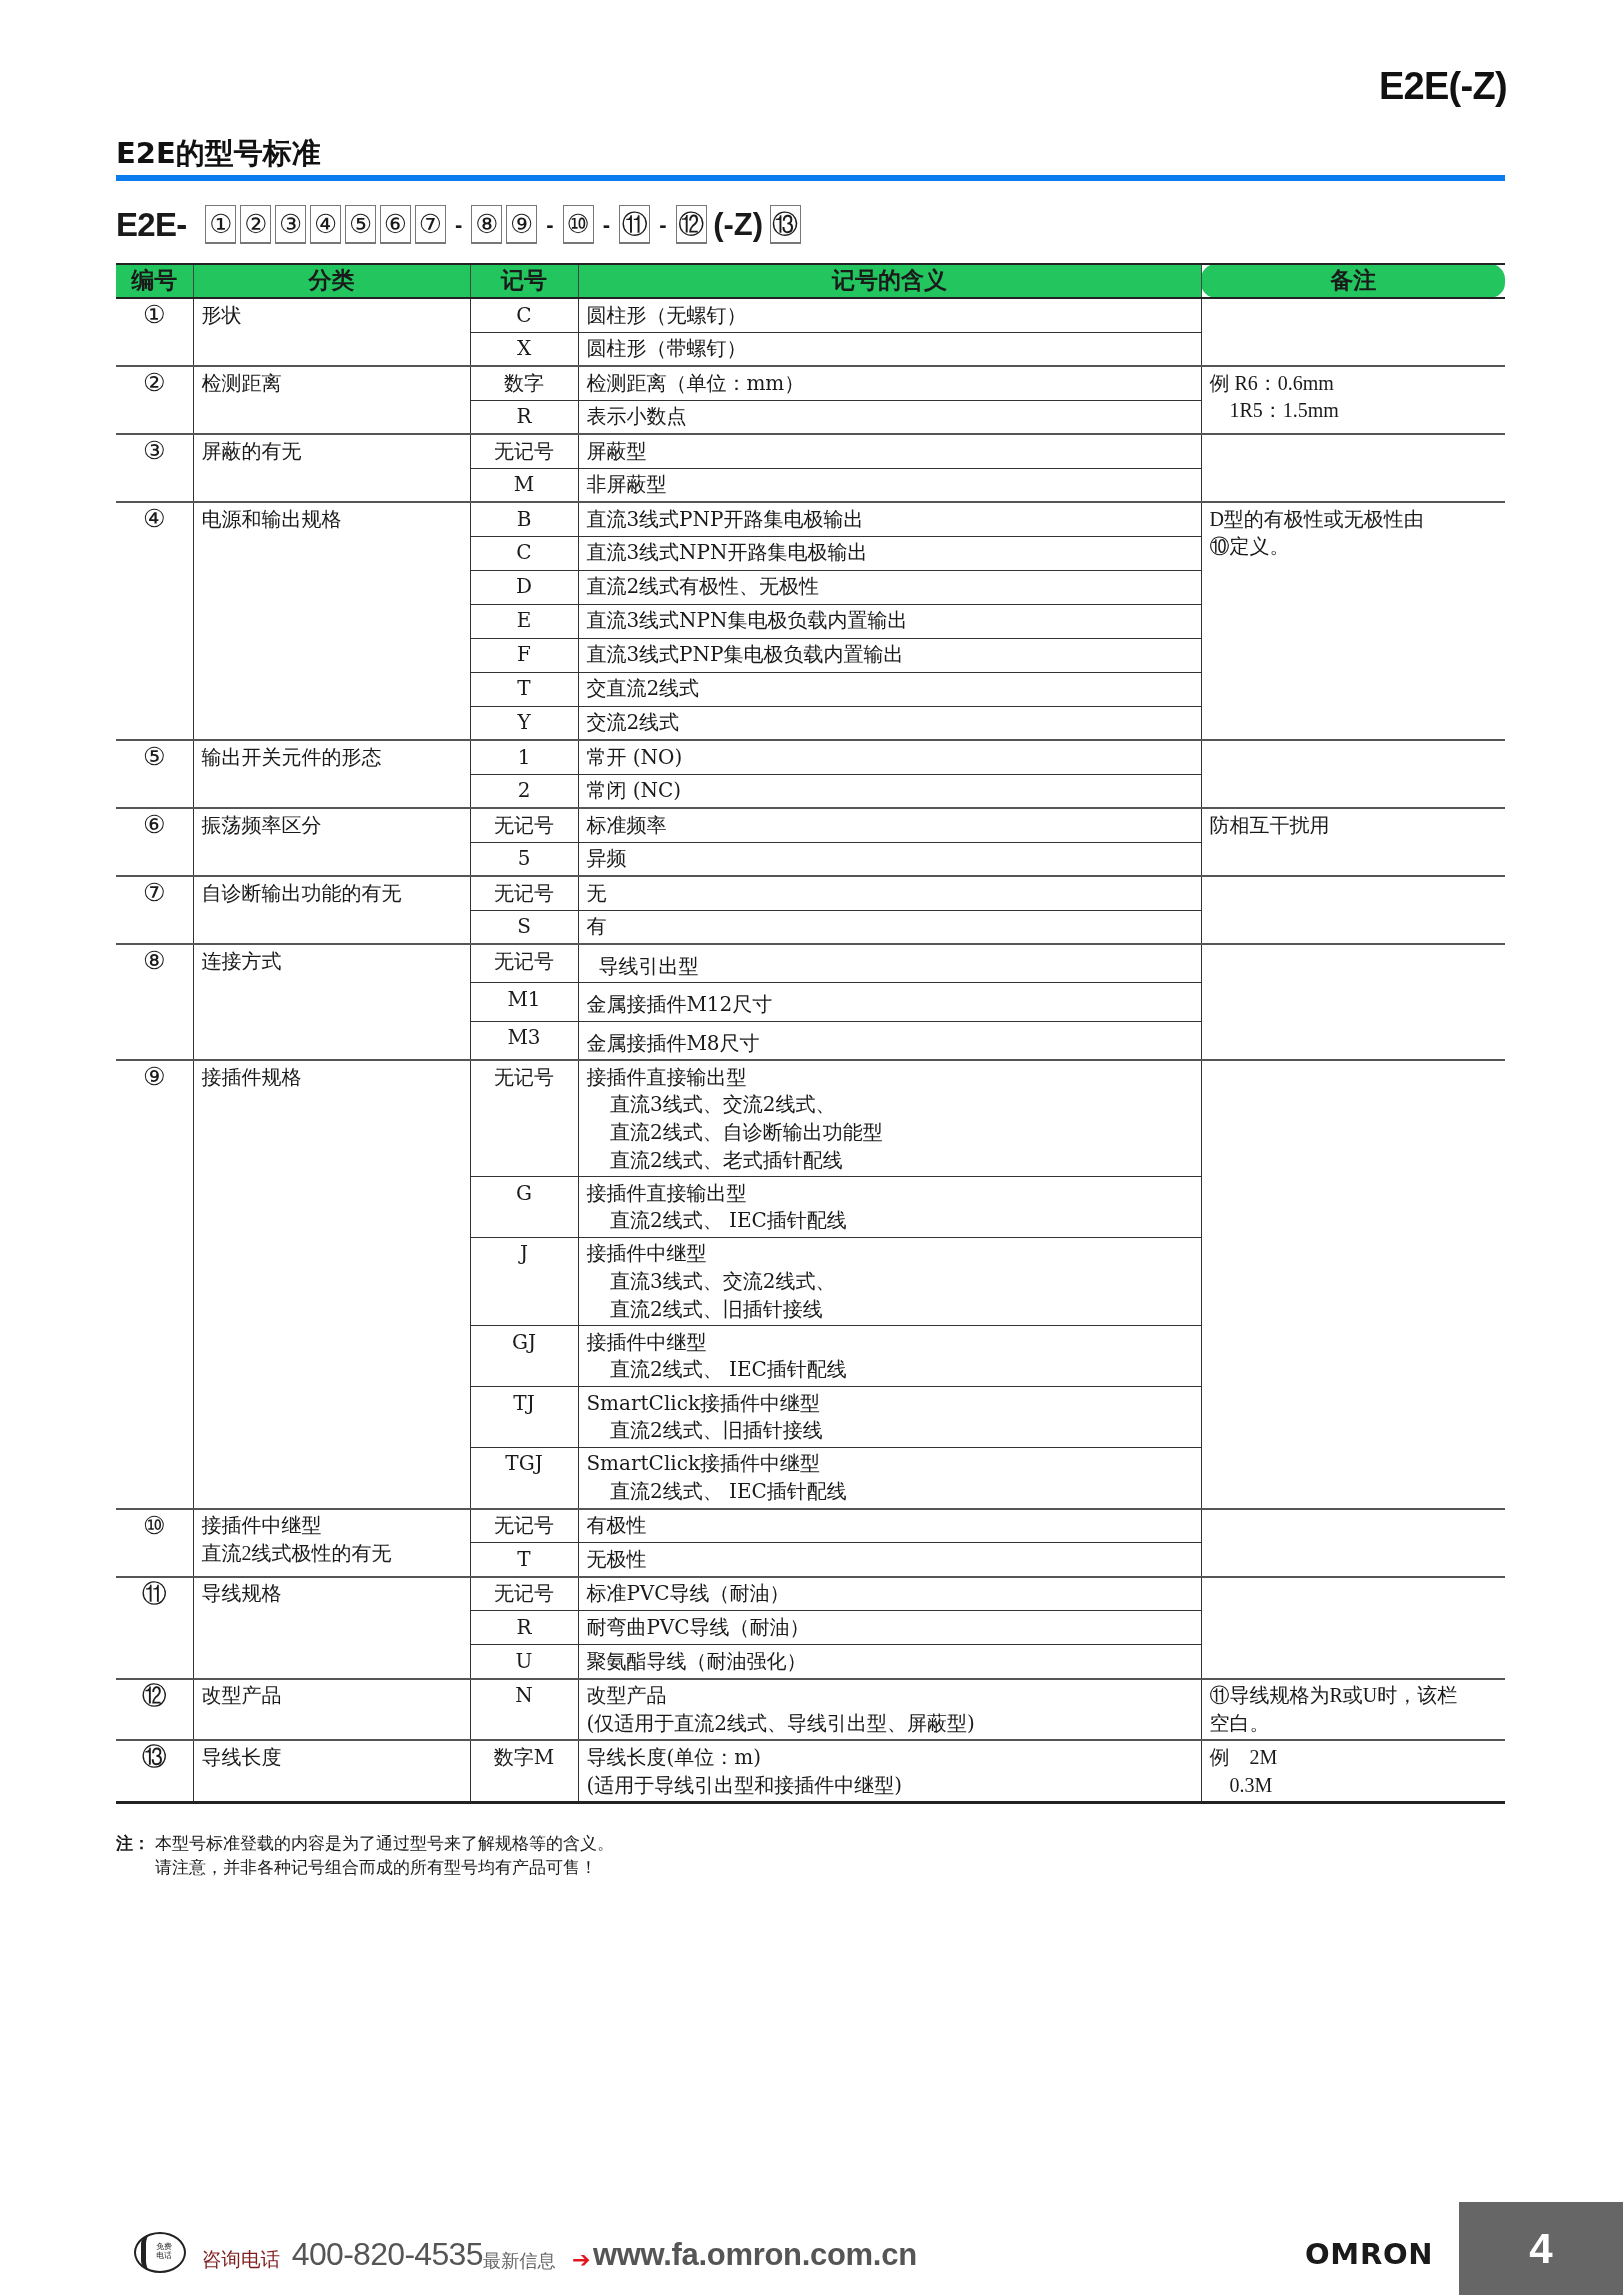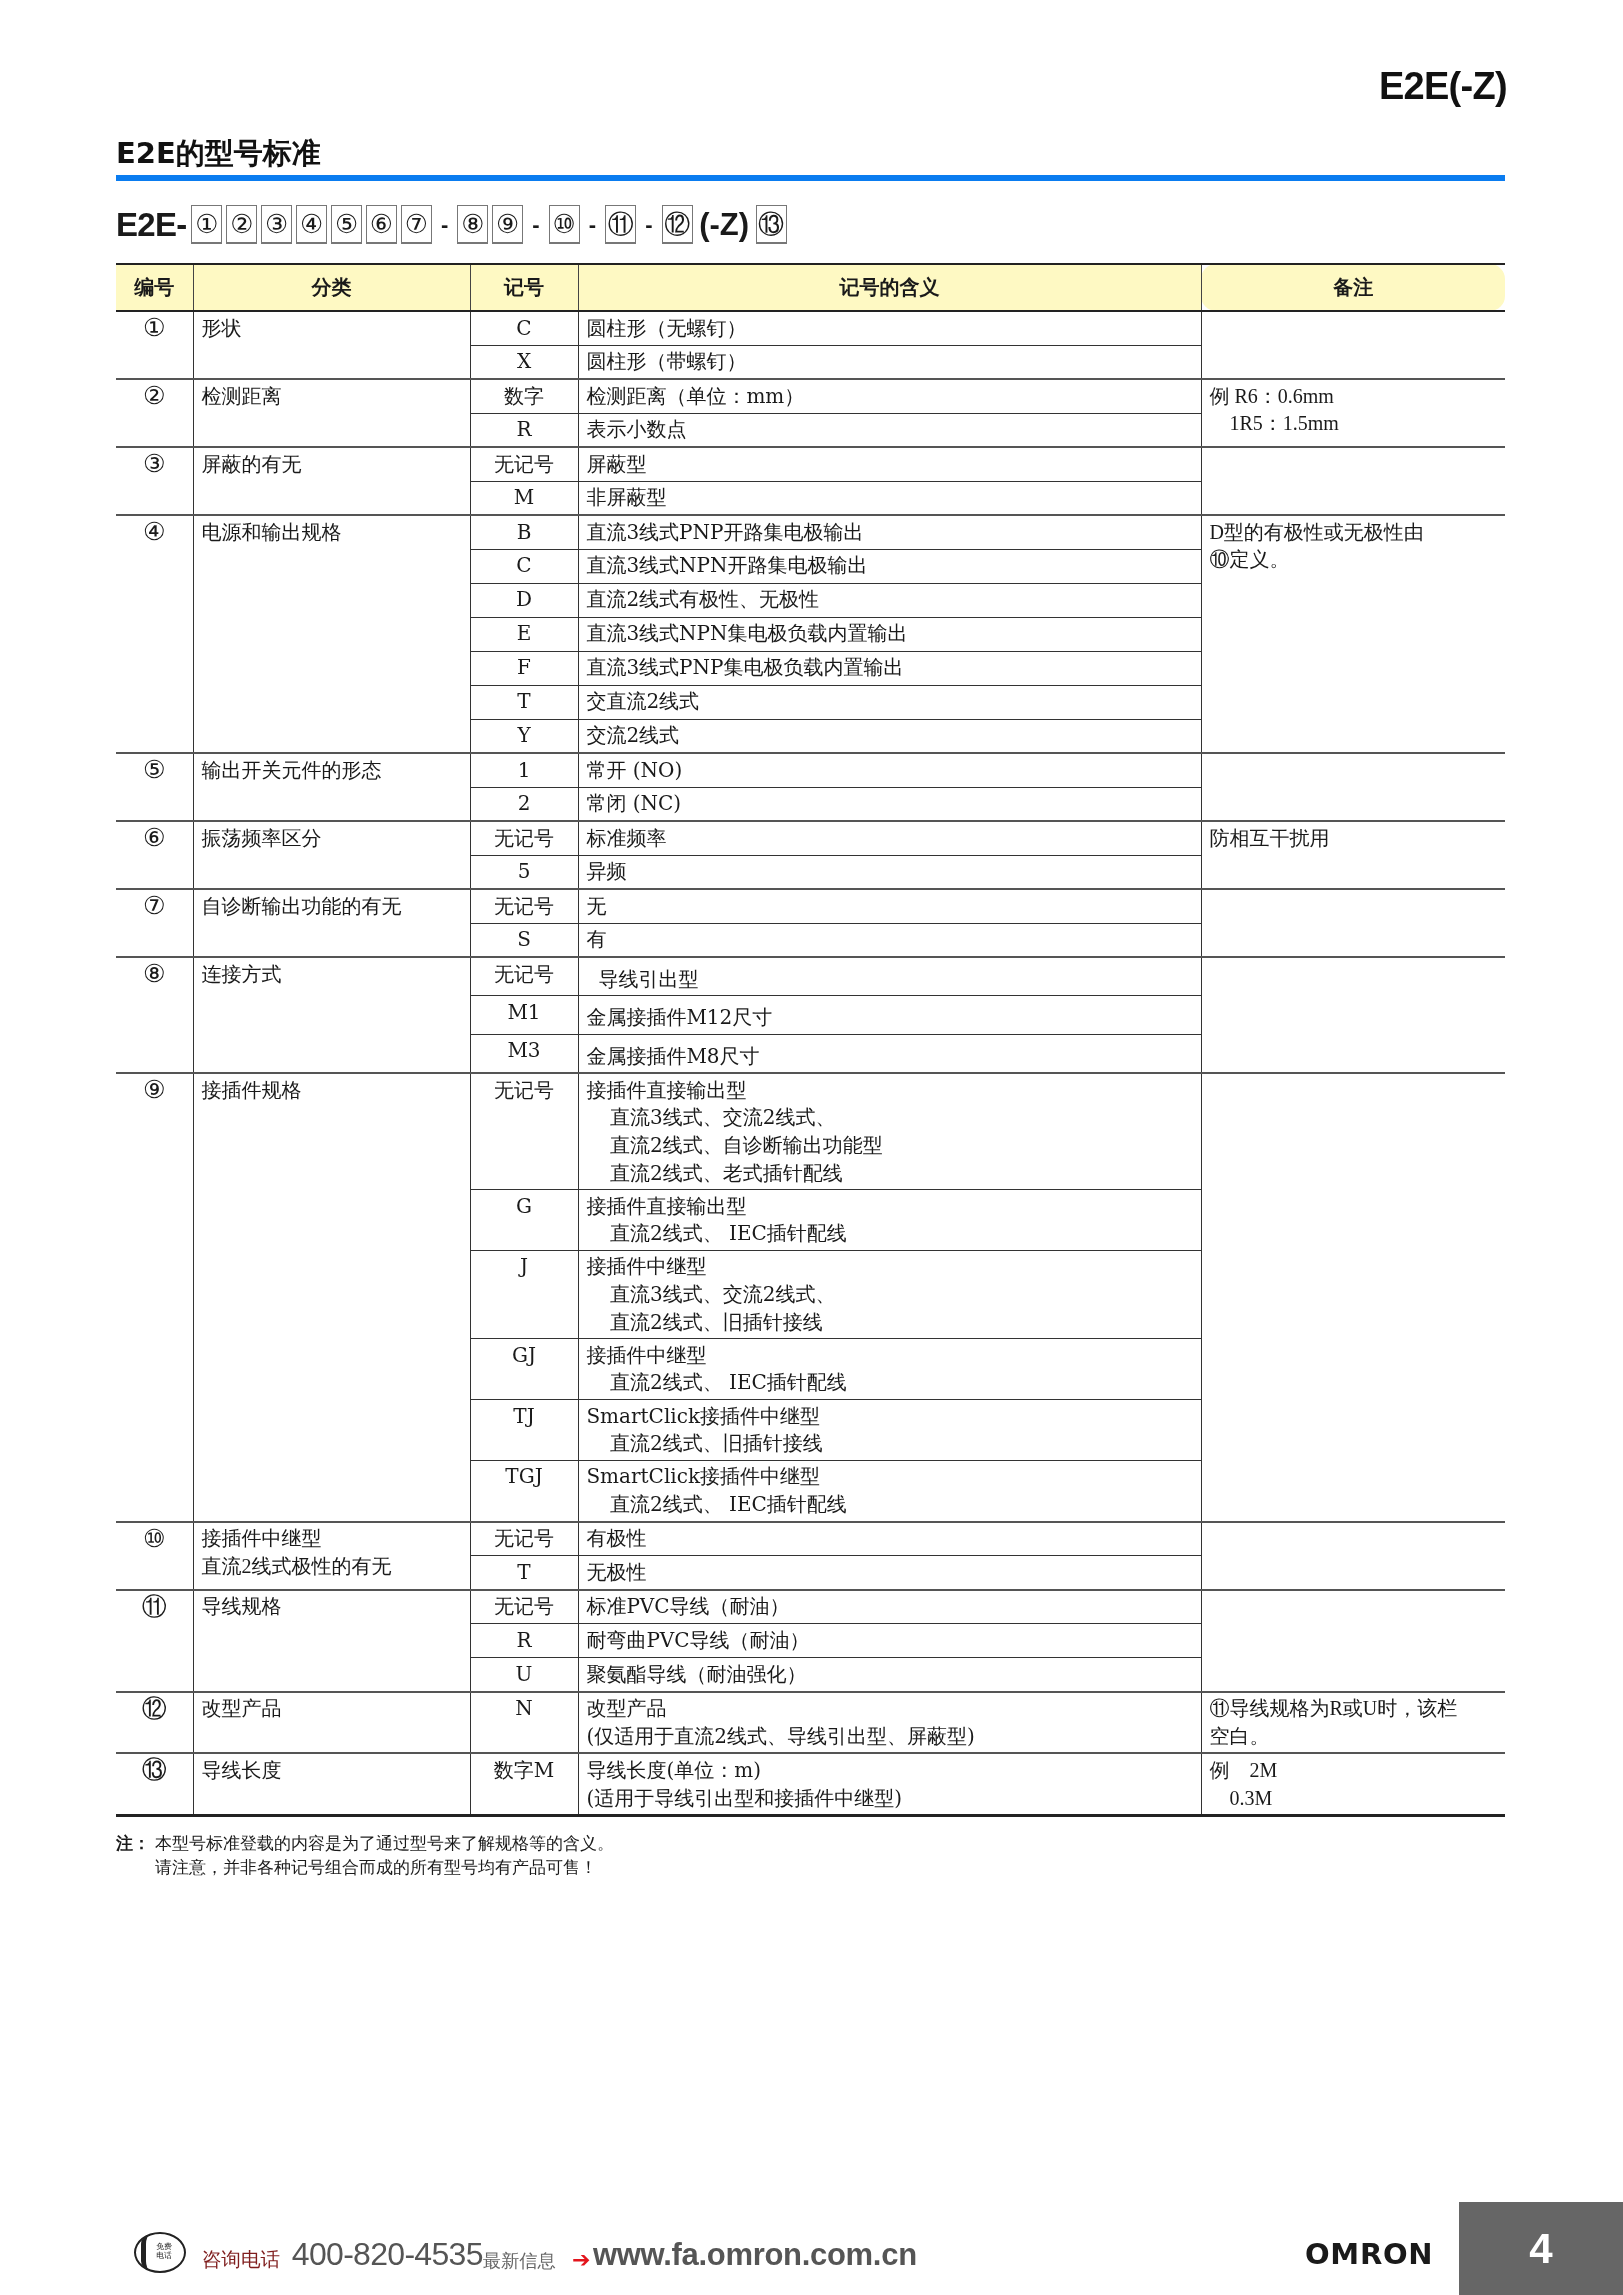--- a/index.html
+++ b/index.html
@@ -18,44 +18,44 @@
   }
   .blue-rule {
     position: absolute; left: 116px; top: 175px; width: 1389px; height: 5.9px;
     background: #0a7cf0;
   }
   .model-code {
     position: absolute; left: 116px; top: 205px; height: 39px;
     display: flex; align-items: center; gap: 3.9px;
     font-family: "Liberation Sans", "DejaVu Sans", sans-serif;
   }
-  .model-code .prefix { font-weight: bold; font-size: 33px; margin-right: 1px; letter-spacing: -0.7px; }
+  .model-code .prefix { font-weight: bold; font-size: 33px; margin-right: 15px; letter-spacing: -0.7px; }
   .model-code .box {
     width: 31px; height: 39px; border: 1.3px solid #777; border-bottom-width: 2px;
     display: flex; align-items: center; justify-content: center;
     font-size: 26px; font-family: "DejaVu Sans", sans-serif; line-height: 1;
   }
   .model-code .dash { font-size: 22px; font-weight: bold; margin: 0 5.2px; }
   .model-code .suffix { font-weight: bold; font-size: 31px; margin: 0 2.6px; }
 
   table.spec {
     position: absolute; left: 116px; top: 263px; width: 1389px;
     border-collapse: collapse; table-layout: fixed;
     font-size: 20px; line-height: 1.38;
   }
   table.spec col.c-no { width: 77px; }
   table.spec col.c-cat { width: 277px; }
   table.spec col.c-code { width: 108px; }
   table.spec col.c-mean { width: 623px; }
   table.spec col.c-rem { width: 304px; }
 
   table.spec th {
-    background: #fef9c3; height: 47px;
+    background: #22c55e; height: 34px;
     font-family: "DejaVu Sans", "Liberation Sans", sans-serif;
-    font-weight: bold; font-size: 20px; text-align: center;
+    font-weight: bold; font-size: 23px; text-align: center;
     border-top: 2.6px solid #222; border-bottom: 2.6px solid #222;
     border-left: 1.3px solid #444; border-right: 1.3px solid #444;
   }
   table.spec th:first-child { border-left: none; }
   table.spec th:last-child { border-right: none; border-radius: 15px; }
 
   table.spec td {
     vertical-align: top; padding: 2.6px 7.9px 2px 7.9px;
     border-left: 1.3px solid #333; border-right: 1.3px solid #333;
     border-top: 1.3px solid #333; height: 34px;

